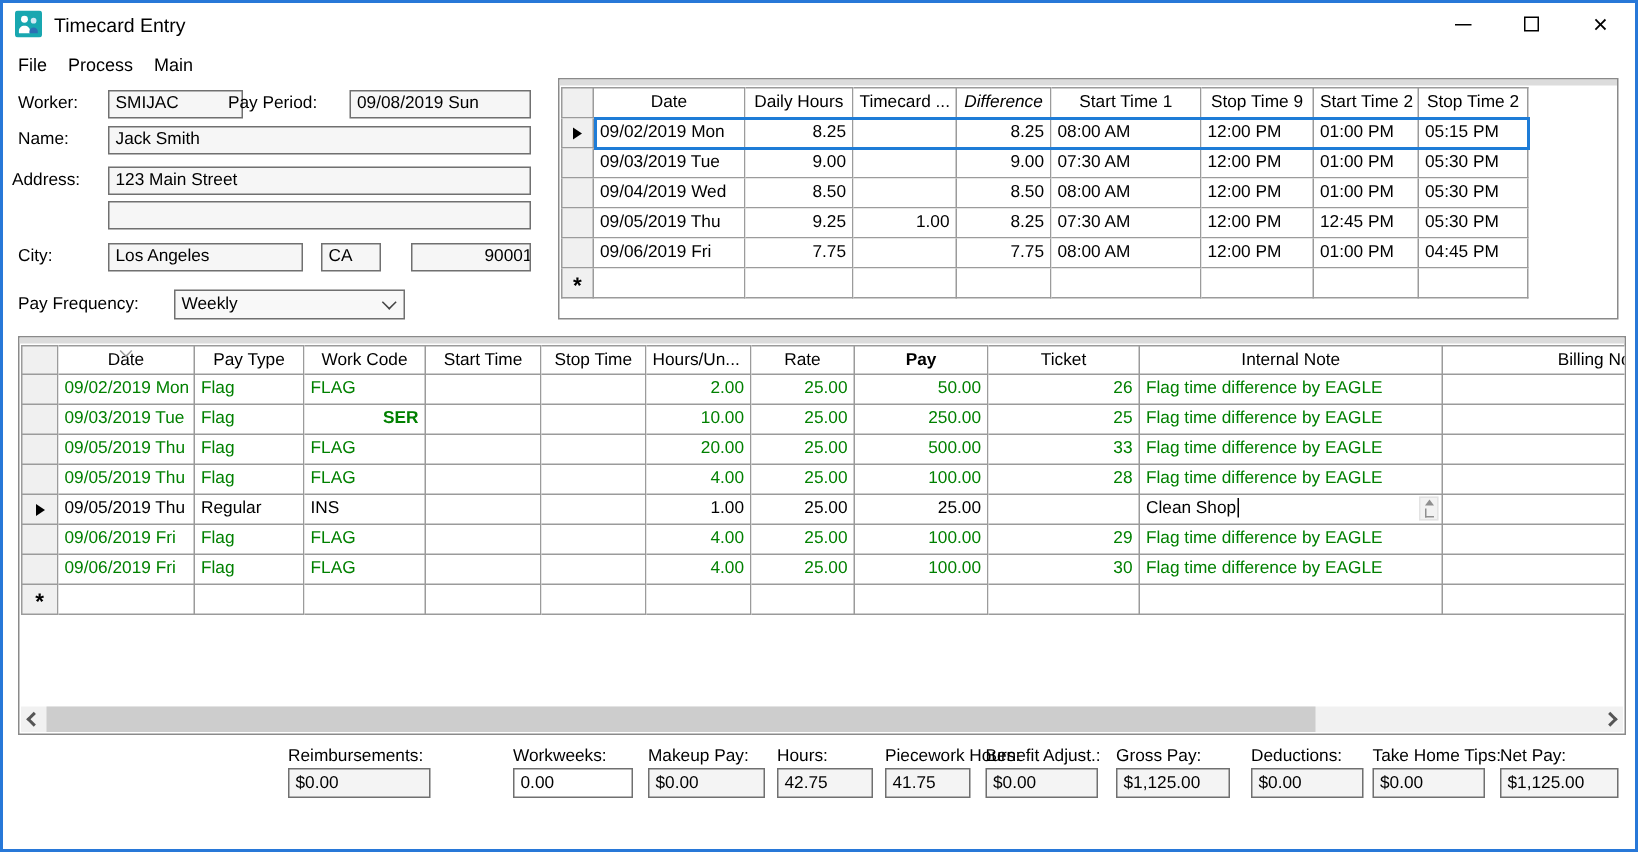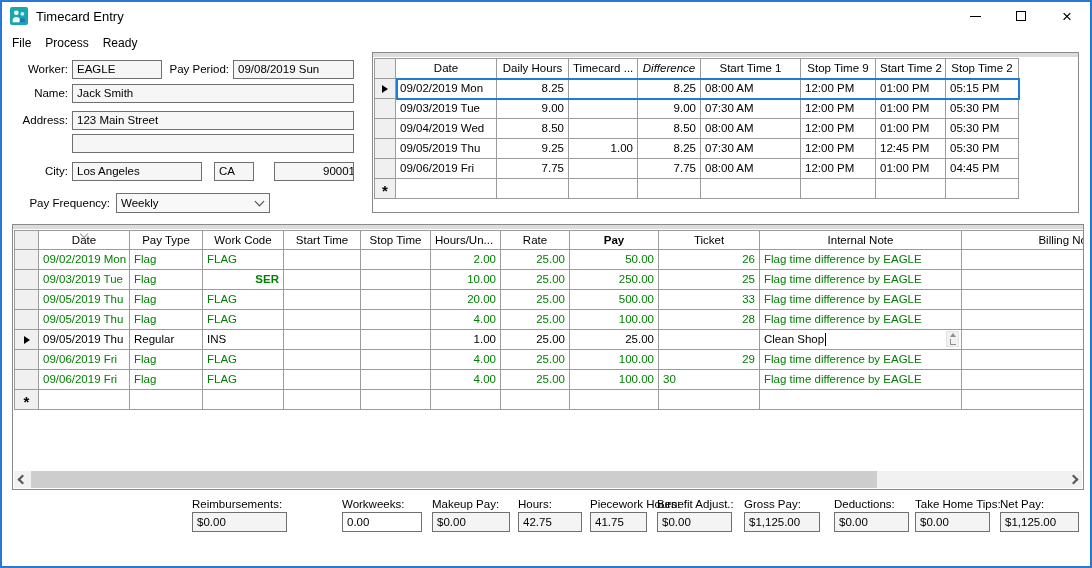--- a/index.html
+++ b/index.html
@@ -15,21 +15,21 @@
   .glyph-min{width:11px;height:1px;background:#000;}
   .glyph-max{width:10px;height:10px;border:1px solid #000;box-sizing:border-box;}
   .glyph-close{font-size:17px;line-height:1;color:#000;}
 
   
   .menubar{position:absolute;left:0;top:30px;right:0;height:21px;background:#fff;font-size:12px;display:flex;align-items:center;}
   .menu-item{padding:2px 7px;color:#000;}
   .menu-item:first-child{margin-left:3px;}
 
   
-  .flabel{position:absolute;font-size:11.5px;color:#000;text-align:right;white-space:nowrap;}
+  .flabel{position:absolute;font-size:11.5px;color:#000;text-align:left;white-space:nowrap;}
   .field{position:absolute;height:19px;border:1px solid #707070;background:#F6F6F6;box-sizing:border-box;font-size:11.5px;padding:2px 4px 0;white-space:nowrap;overflow:hidden;color:#000;}
   .combo{display:flex;align-items:center;justify-content:space-between;background:#F8F8F8;height:20px;padding:0 6px 0 4px;}
   .chev{width:6px;height:6px;border-right:1.5px solid #444;border-bottom:1.5px solid #444;transform:rotate(45deg);margin-top:-3px;}
 
   
   .grid-box{position:absolute;border:1px solid #8A8A8A;background:#fff;box-sizing:border-box;overflow:hidden;}
   .grid-box::before{content:"";position:absolute;left:0;top:0;right:0;height:4px;background:#DCDCDC;}
   .gwrap{position:absolute;left:1px;top:5px;}
   .gcell{position:absolute;box-sizing:border-box;border-right:1px solid #9B9B9B;border-bottom:1px solid #9B9B9B;font-size:11.5px;line-height:15px;padding:2px 4px 0;white-space:nowrap;overflow:hidden;background:#fff;color:#000;}
   .ghead{text-align:center;border-top:1px solid #9B9B9B;background:#fff;}
@@ -89,25 +89,25 @@
         </div>
       <div class="win-btn">
           <span class="glyph-close">×</span>
         </div>
     </div>
   </div>
 
   <div class="menubar">
     <span class="menu-item">File</span>
     <span class="menu-item">Process</span>
-    <span class="menu-item">Ready</span>
+    <span class="menu-item">Main</span>
   </div>
 
   <div class="flabel" style="left:10px;top:61px;width:56px;">Worker:</div>
-  <div class="field" style="left:70px;top:58px;width:90px;">EAGLE</div>
+  <div class="field" style="left:70px;top:58px;width:90px;">SMIJAC</div>
   <div class="flabel" style="left:150px;top:61px;width:77px;">Pay Period:</div>
   <div class="field" style="left:231px;top:58px;width:121px;">09/08/2019 Sun</div>
 
   <div class="flabel" style="left:10px;top:85px;width:56px;">Name:</div>
   <div class="field" style="left:70px;top:82px;width:282px;">Jack Smith</div>
 
   <div class="flabel" style="left:6px;top:112px;width:60px;">Address:</div>
   <div class="field" style="left:70px;top:109px;width:282px;">123 Main Street</div>
   <div class="field" style="left:70px;top:132px;width:282px;"></div>
 
@@ -296,21 +296,21 @@
         <div class="gcell green" style="left: 948px; top: 120px; width: 130px; height: 20px; text-align: right;"><span></span></div>
         <div class="gcell gsel" style="left: 0px; top: 140px; width: 25px; height: 20px;"></div>
         <div class="gcell green" style="left: 25px; top: 140px; width: 91px; height: 20px; text-align: left;"><span>09/06/2019 Fri</span></div>
         <div class="gcell green" style="left: 116px; top: 140px; width: 73px; height: 20px; text-align: left;"><span>Flag</span></div>
         <div class="gcell green" style="left: 189px; top: 140px; width: 81px; height: 20px; text-align: left;"><span>FLAG</span></div>
         <div class="gcell green" style="left: 270px; top: 140px; width: 77px; height: 20px; text-align: left;"><span></span></div>
         <div class="gcell green" style="left: 347px; top: 140px; width: 70px; height: 20px; text-align: left;"><span></span></div>
         <div class="gcell green" style="left: 417px; top: 140px; width: 70px; height: 20px; text-align: right;"><span>4.00</span></div>
         <div class="gcell green" style="left: 487px; top: 140px; width: 69px; height: 20px; text-align: right;"><span>25.00</span></div>
         <div class="gcell green" style="left: 556px; top: 140px; width: 89px; height: 20px; text-align: right;"><span>100.00</span></div>
-        <div class="gcell green" style="left: 645px; top: 140px; width: 101px; height: 20px; text-align: left;"><span>30</span></div>
+        <div class="gcell green" style="left: 645px; top: 140px; width: 101px; height: 20px; text-align: right;"><span>30</span></div>
         <div class="gcell green" style="left: 746px; top: 140px; width: 202px; height: 20px; text-align: left;"><span>Flag time difference by EAGLE</span></div>
         <div class="gcell green" style="left: 948px; top: 140px; width: 130px; height: 20px; text-align: right;"><span></span></div>
         <div class="gcell gsel newmark" style="left: 0px; top: 160px; width: 25px; height: 20px;">*</div>
         <div class="gcell" style="left: 25px; top: 160px; width: 91px; height: 20px; text-align: left;"><span></span></div>
         <div class="gcell" style="left: 116px; top: 160px; width: 73px; height: 20px; text-align: left;"><span></span></div>
         <div class="gcell" style="left: 189px; top: 160px; width: 81px; height: 20px; text-align: left;"><span></span></div>
         <div class="gcell" style="left: 270px; top: 160px; width: 77px; height: 20px; text-align: left;"><span></span></div>
         <div class="gcell" style="left: 347px; top: 160px; width: 70px; height: 20px; text-align: left;"><span></span></div>
         <div class="gcell" style="left: 417px; top: 160px; width: 70px; height: 20px; text-align: right;"><span></span></div>
         <div class="gcell" style="left: 487px; top: 160px; width: 69px; height: 20px; text-align: right;"><span></span></div>

